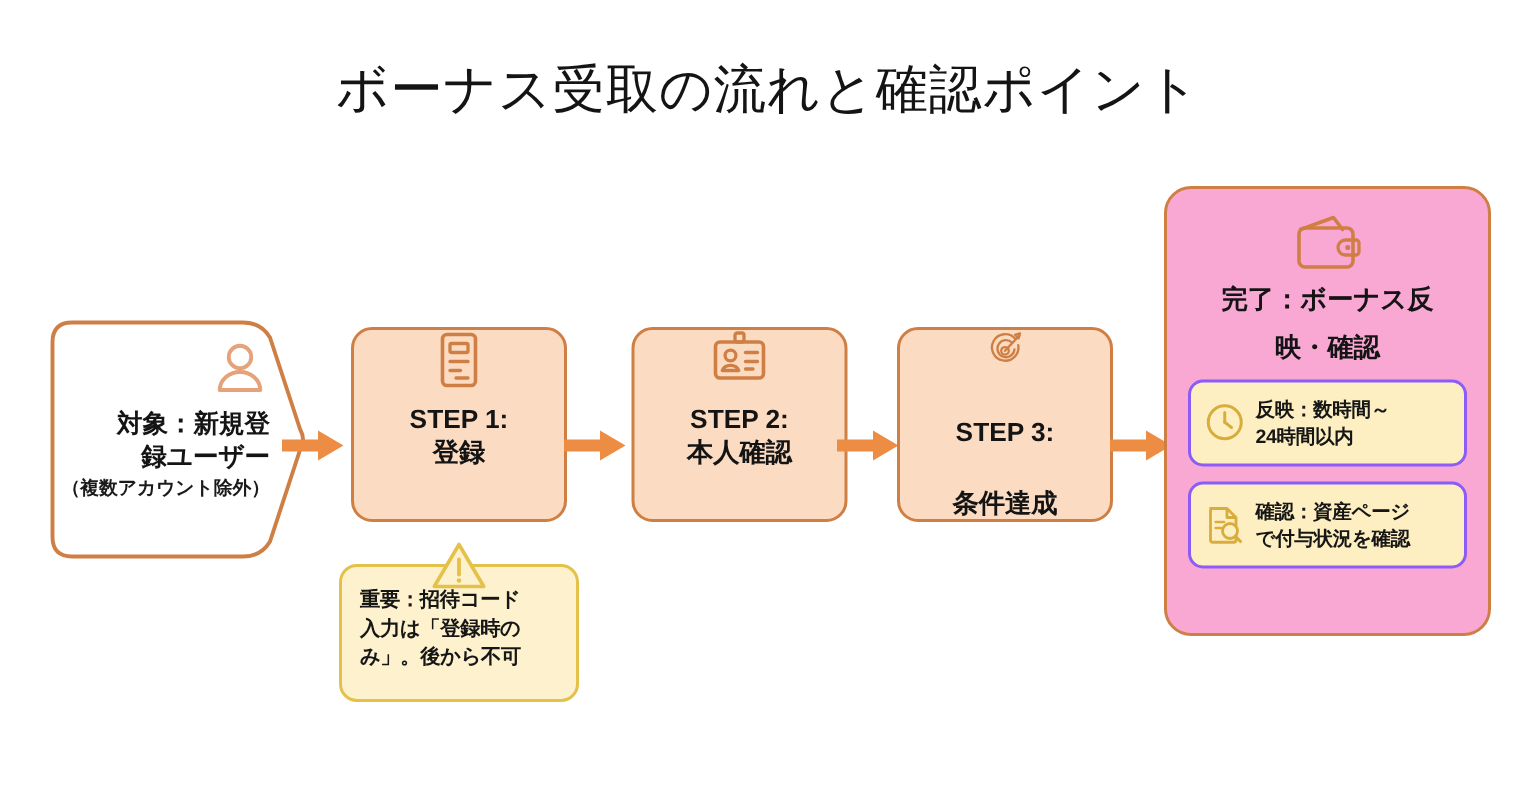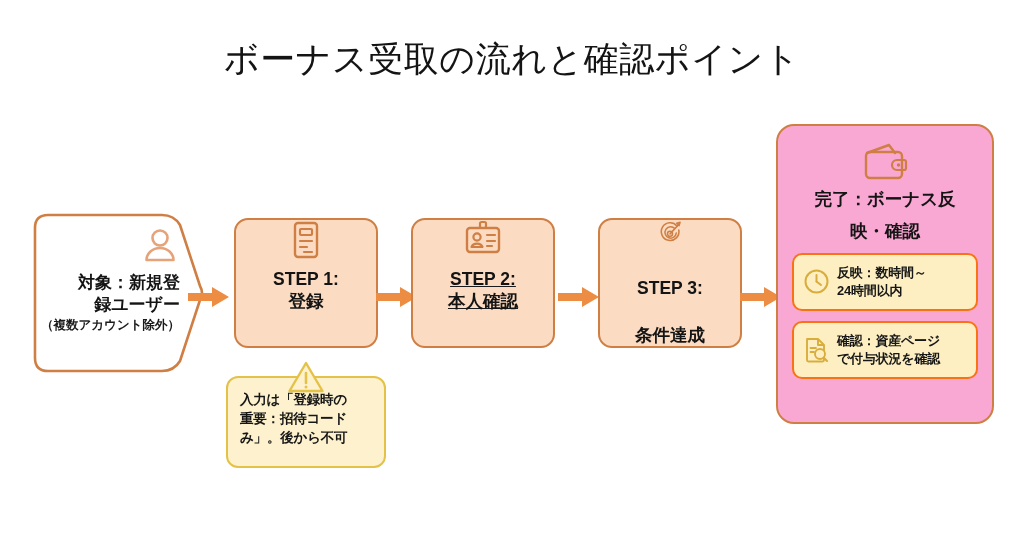--- a/index.html
+++ b/index.html
@@ -98,21 +98,21 @@
   }
   .step-box .step-icon {
     width: 40px;
     height: 40px;
     margin-bottom: 8px;
   }
   .step-box .node-title {
     font-size: 17.5px;
   }
   #step-1 { left: 234px; top: 218px; }
-  #step-2 { left: 411px; top: 218px; text-decoration: underline; }
+  #step-2 { left: 421px; top: 218px; }
   #step-3 { left: 598px; top: 218px; gap: 24px; }
 
   
   .arrow {
     position: absolute;
     top: 286px;
     width: 42px;
     height: 22px;
   }
   #arrow-0 { left: 188px; }
@@ -172,21 +172,21 @@
   }
   .result-panel .node-title {
     font-size: 17.5px;
     margin-bottom: 10px;
     width: 190px;
   }
   .sub-card {
     width: 186px;
     min-height: 58px;
     background: #fdefc2;
-    border: 2px solid #f97316;
+    border: 2px solid #8b5cf6;
     border-radius: 10px;
     box-sizing: border-box;
     display: flex;
     align-items: center;
     gap: 7px;
     padding: 7px 8px 7px 9px;
     margin-bottom: 10px;
   }
   .sub-card .sub-icon {
     flex: 0 0 auto;
@@ -276,22 +276,22 @@
   <svg class="arrow" id="arrow-3" viewBox="0 0 42 22">
     <path d="M0 7 H24 V1 L41 11 L24 21 V15 H0 Z" fill="#ed8c43"></path>
   </svg>
 
   <div class="warn-callout">
     <svg class="warn-icon" viewBox="0 0 38 34">
       <path d="M19 3 L35.5 31 H2.5 Z" fill="#fdf2cd" stroke="#e4c24a" stroke-width="2.4" stroke-linejoin="round"></path>
       <line x1="19" y1="13" x2="19" y2="23" stroke="#e4c24a" stroke-width="2.6" stroke-linecap="round"></line>
       <circle cx="19" cy="27" r="1.5" fill="#e4c24a"></circle>
     </svg>
+    <div class="warn-text">重要：招待コード</div>
     <div class="warn-text">入力は「登録時の</div>
-    <div class="warn-text">重要：招待コード</div>
     <div class="warn-text">み」。後から不可</div>
   </div>
 
   <div class="result-panel">
     <svg class="wallet-icon" viewBox="0 0 48 42">
       <path d="M6 13 L28 5 L34 13" fill="none" stroke="#cf7f44" stroke-width="2.4" stroke-linejoin="round" stroke-linecap="round"></path>
       <rect x="5" y="12" width="36" height="26" rx="4" fill="none" stroke="#cf7f44" stroke-width="2.4"></rect>
       <path d="M36 20 h7 a2 2 0 0 1 2 2 v6 a2 2 0 0 1 -2 2 h-7 a5 5 0 0 1 0 -10 Z" fill="none" stroke="#cf7f44" stroke-width="2.2" stroke-linejoin="round"></path>
       <circle cx="37.5" cy="25" r="1.7" fill="#cf7f44"></circle>
     </svg>

